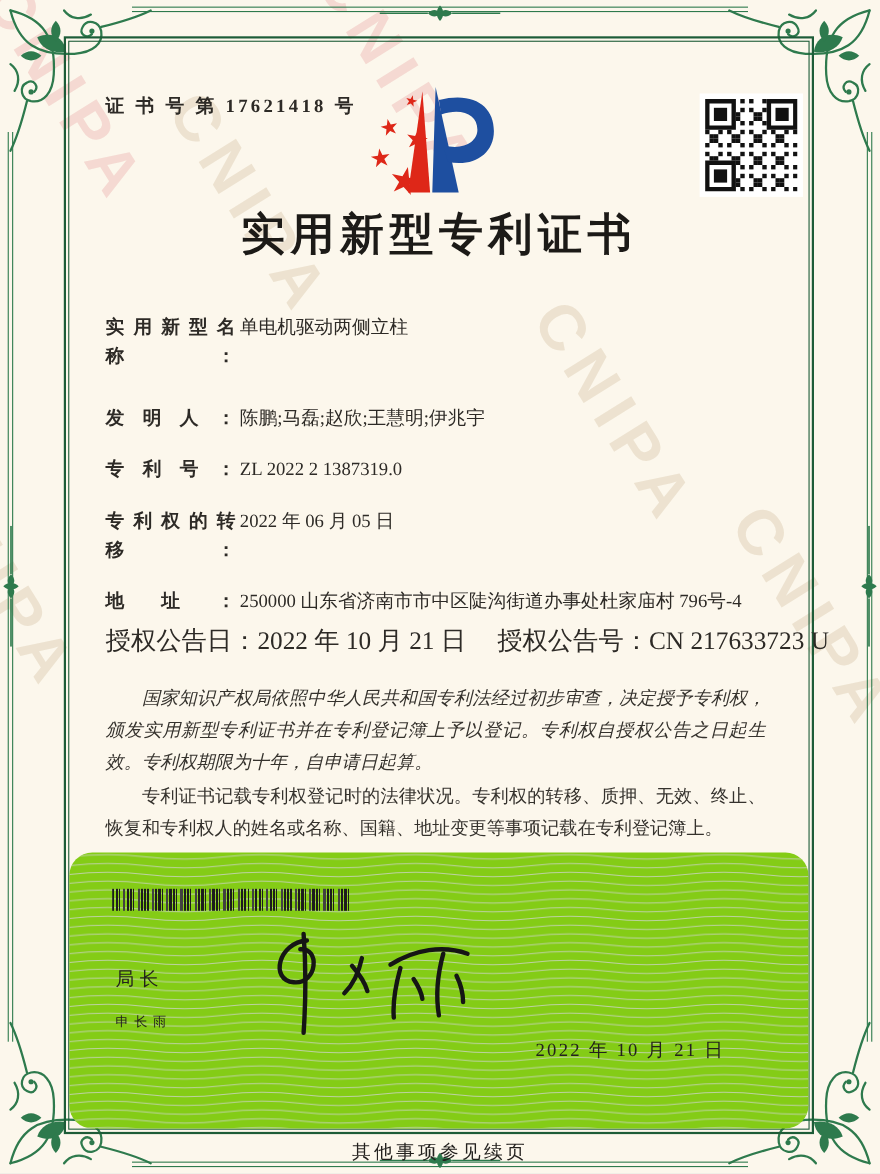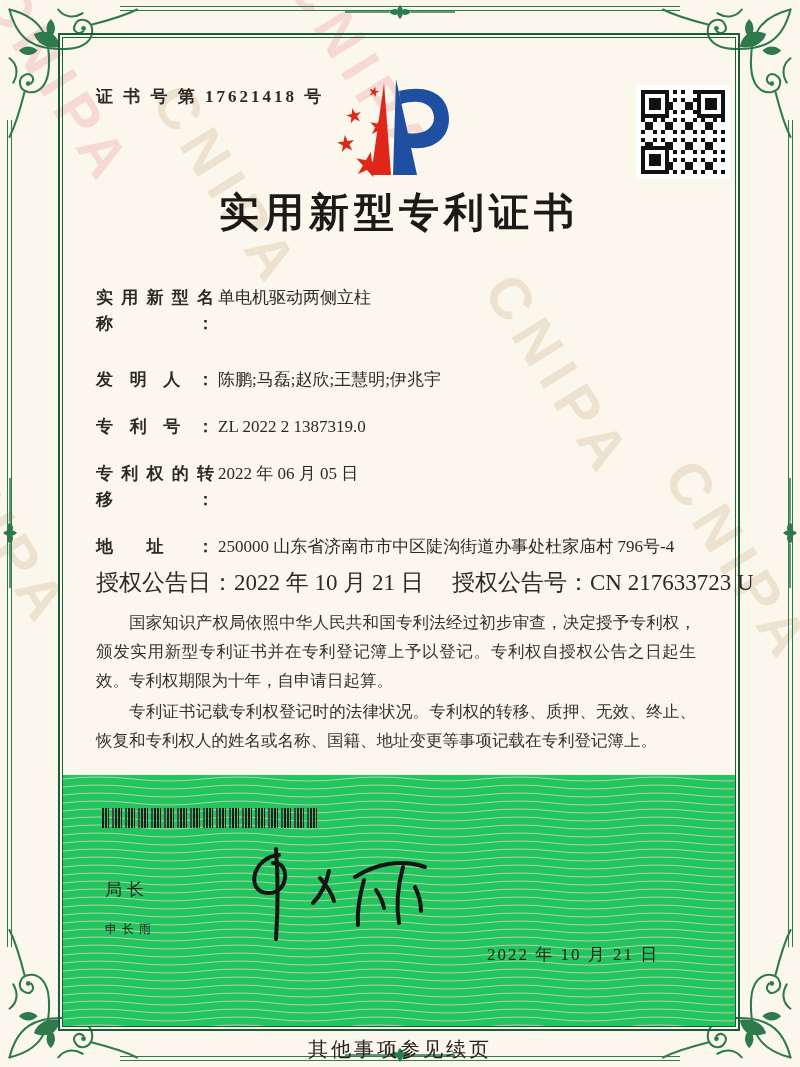--- a/index.html
+++ b/index.html
@@ -38,36 +38,36 @@
   .content{position:absolute;left:36px;right:42px;top:250px;color:#2d2a26;}
   .f-row{line-height:26px;font-size:17px;margin-bottom:21px;}
   .f-row.first{margin-bottom:30px;}
   .f-row.addr{margin-bottom:10px;}
   .f-label{display:inline-block;width:118px;text-align:justify;text-align-last:justify;
            text-justify:inter-character;vertical-align:top;font-weight:bold;}
   .f-value{display:inline-block;vertical-align:top;max-width:470px;margin-left:4px;}
   .grant-row{position:relative;line-height:26px;font-size:23px;}
   .grant-b{position:absolute;left:356px;top:0;white-space:nowrap;}
   .para{margin:0;font-size:16.5px;line-height:29px;text-align:justify;text-indent:2em;color:#35322d;}
-  .para.p1{margin-top:12px;} .para.p2{margin-top:2px;}
+  .para.p1{margin-top:24px;font-style:italic;} .para.p2{margin-top:2px;}
 
   
-  .zone{position:absolute;left:3px;right:3px;bottom:3px;top:740px;background:#22c55e;overflow:hidden;}
+  .zone{position:absolute;left:3px;right:3px;bottom:3px;top:740px;background:#84cc16;overflow:hidden;border-radius:21px;}
   .waves{position:absolute;inset:0;width:100%;height:100%;}
   .barcode{position:absolute;left:39px;top:33px;width:218px;height:20px;
     background:repeating-linear-gradient(90deg,#1c1c1c 0 2px,transparent 2px 3px,#1c1c1c 3px 5px,
     transparent 5px 6px,#1c1c1c 6px 7px,transparent 7px 10px,#414141 10px 12px,transparent 12px 13px);}
   .signer-title{position:absolute;left:42px;top:103px;font-size:17px;letter-spacing:5px;color:#23211e;}
   .signer-name{position:absolute;left:42px;top:146px;font-size:12px;letter-spacing:5px;color:#23211e;}
   .signature{position:absolute;left:164px;top:70px;}
   .issue-date{position:absolute;left:370px;top:168px;width:280px;text-align:center;
               font-size:17px;letter-spacing:2px;color:#23211e;}
   .page-ind{position:absolute;left:0;right:0;top:219px;text-align:center;font-size:15px;
             letter-spacing:2px;color:#2d2a26;}
-  .footer-note{position:absolute;left:0;right:0;top:1036px;text-align:center;font-size:20px;
+  .footer-note{position:absolute;left:0;right:0;top:1036px;text-align:center;font-size:17px;
                letter-spacing:3px;color:#23211e;}
 </style>
 </head>
 <body>
 
 <div class="page">
 
   <div class="wm pink" style="left:28px;top:-30px;">CNIPA</div>
   <div class="wm pink" style="left:330px;top:-46px;">CNIPA</div>
   <div class="wm" style="left:196px;top:72px;">CNIPA</div>

